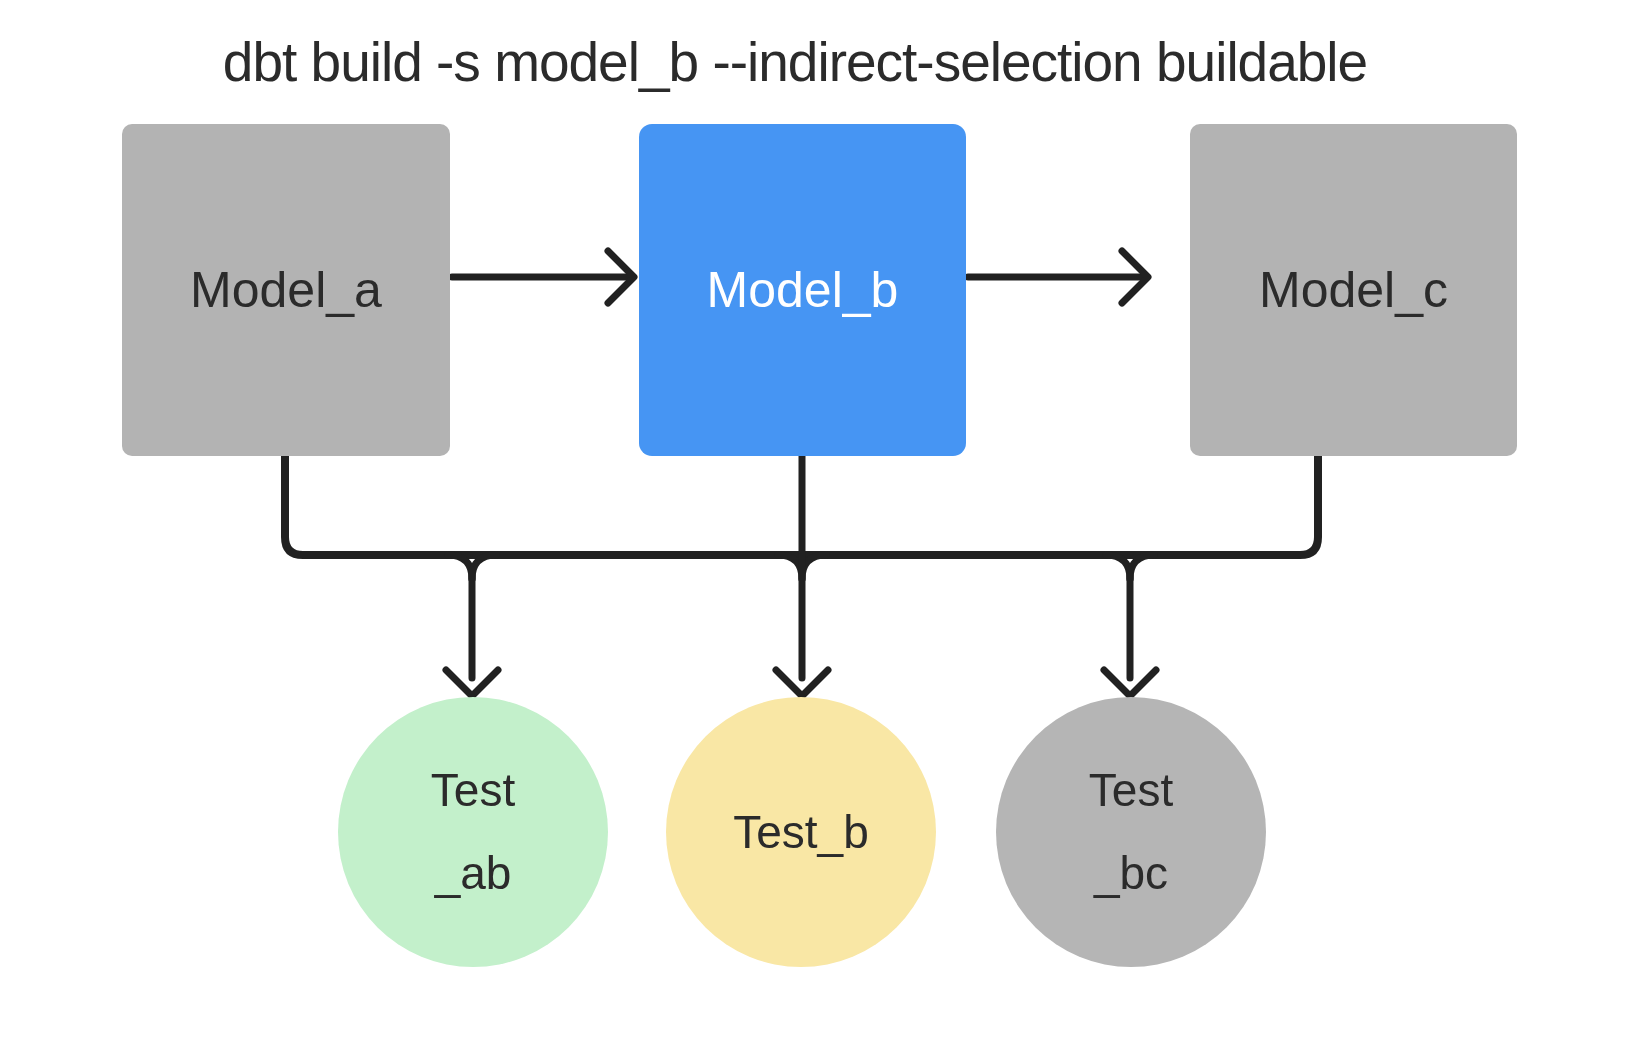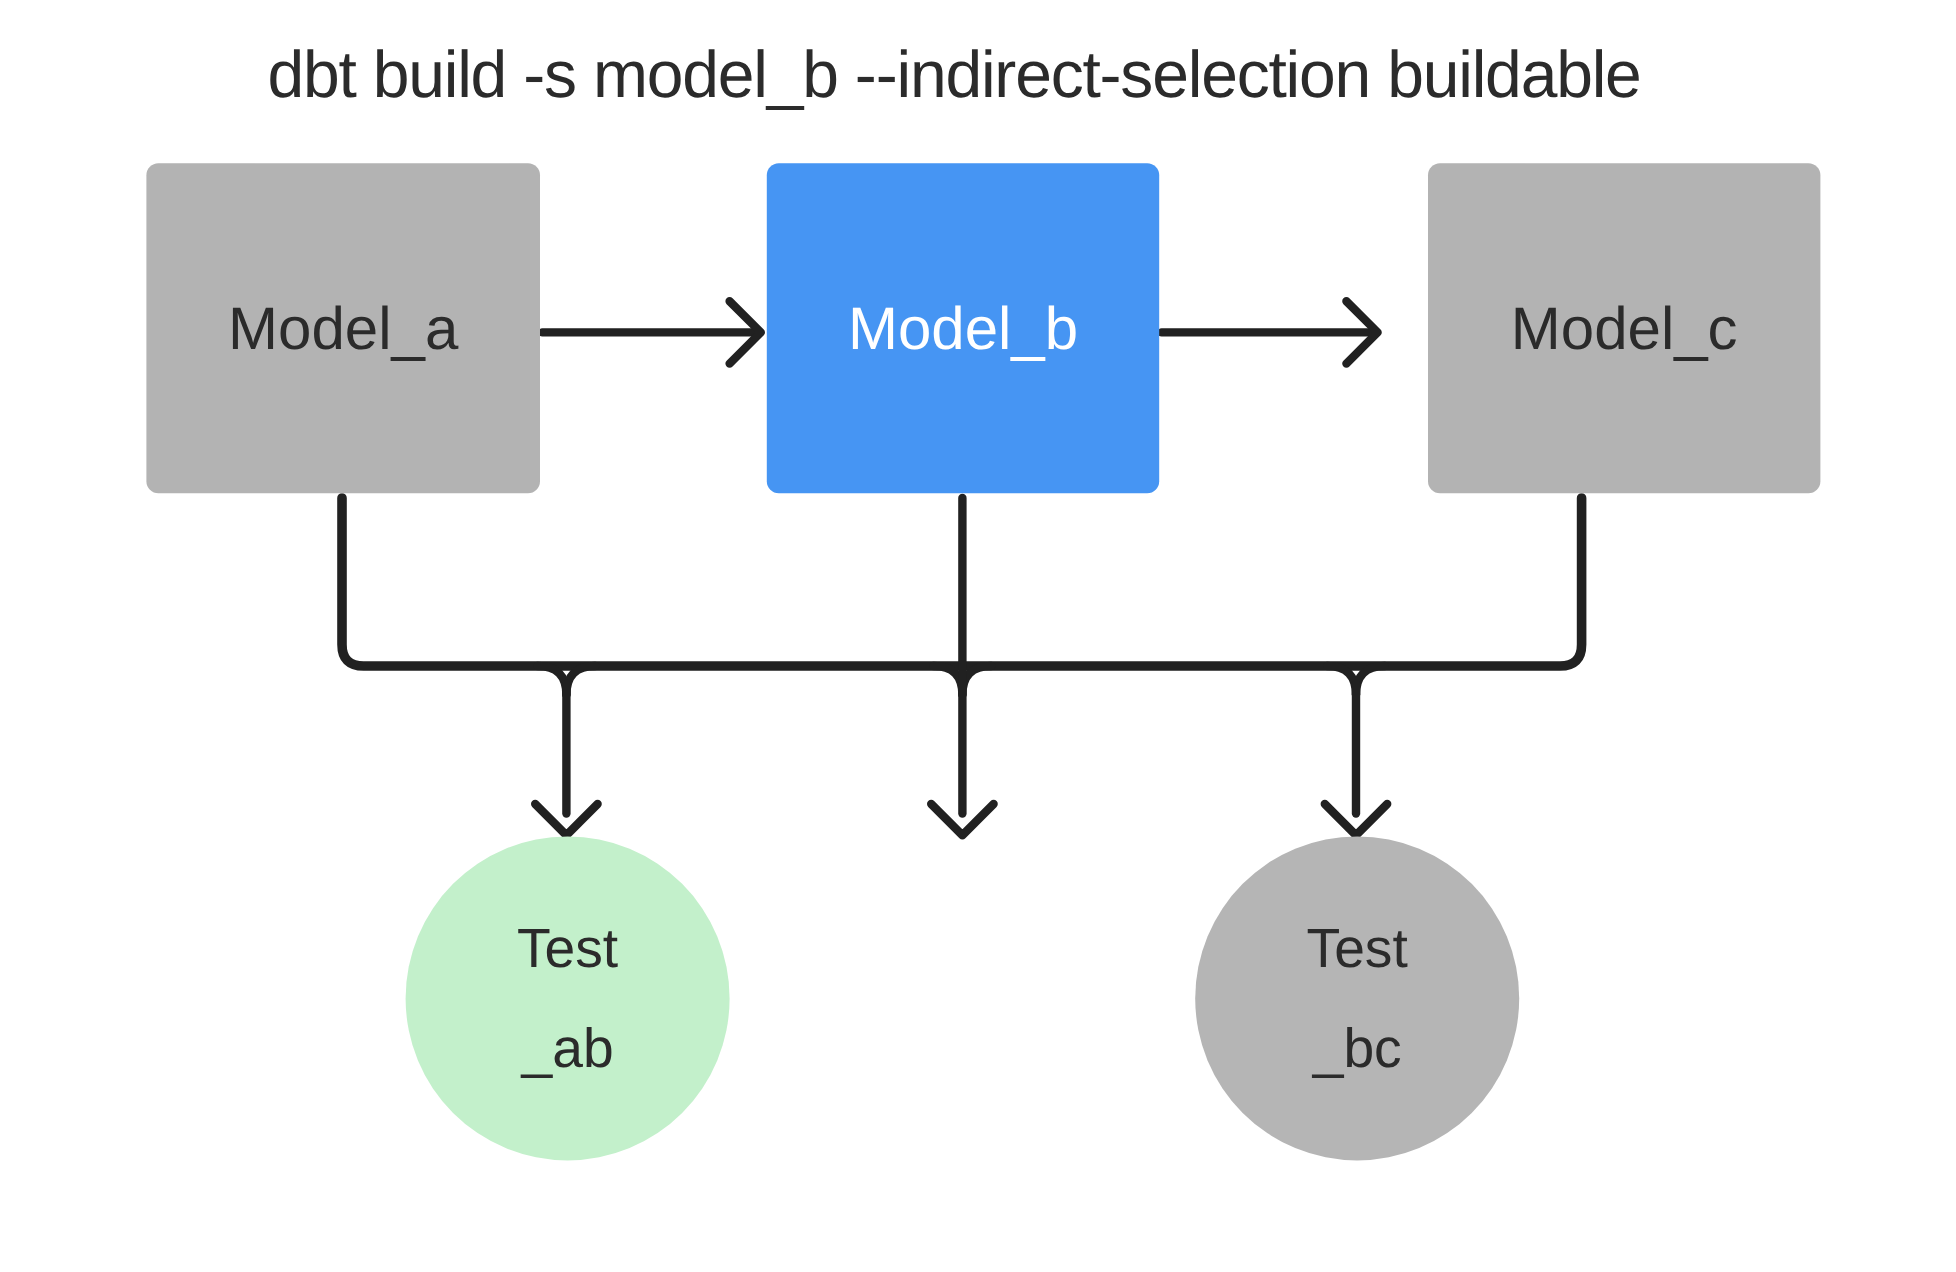--- a/index.html
+++ b/index.html
@@ -32,37 +32,37 @@
     inset: 0;
   }
   .edges path {
     fill: none;
     stroke: var(--line, #212121);
     stroke-linecap: round;
     stroke-linejoin: round;
   }
   .model {
     position: absolute;
-    top: 136px;
+    top: 124px;
     width: 328px;
-    height: 275px;
+    height: 332px;
     border-radius: 10px;
     background: var(--model_default_bg, #b3b3b3);
     display: flex;
     align-items: center;
     justify-content: center;
     font-size: 50px;
     color: var(--text_dark, #262626);
   }
   .model.selected {
     background: var(--model_selected_bg, #4695f3);
     color: var(--text_light, #ffffff);
   }
   .model.a { left: 122px; }
-  .model.b { left: 639px; width: 327px; }
+  .model.b { left: 639px; width: 327px; border-radius: 13px; }
   .model.c { left: 1154px; width: 327px; margin-left: 36px; }
   .test {
     position: absolute;
     top: 697px;
     width: 270px;
     height: 270px;
     border-radius: 50%;
     display: flex;
     flex-direction: column;
     align-items: center;
@@ -119,18 +119,22 @@
     <span>Model_b</span>
   </div>
   <div class="model c">
     <span>Model_c</span>
   </div>
 
   <div class="test ab">
     <span class="line">Test</span>
     <span class="line">_ab</span>
   </div>
+  <div class="test b">
+    <span class="line">Test_b</span>
+    <span class="line"></span>
+  </div>
   <div class="test bc">
     <span class="line">Test</span>
     <span class="line">_bc</span>
   </div>
 
 </div>
 
 </body></html>

